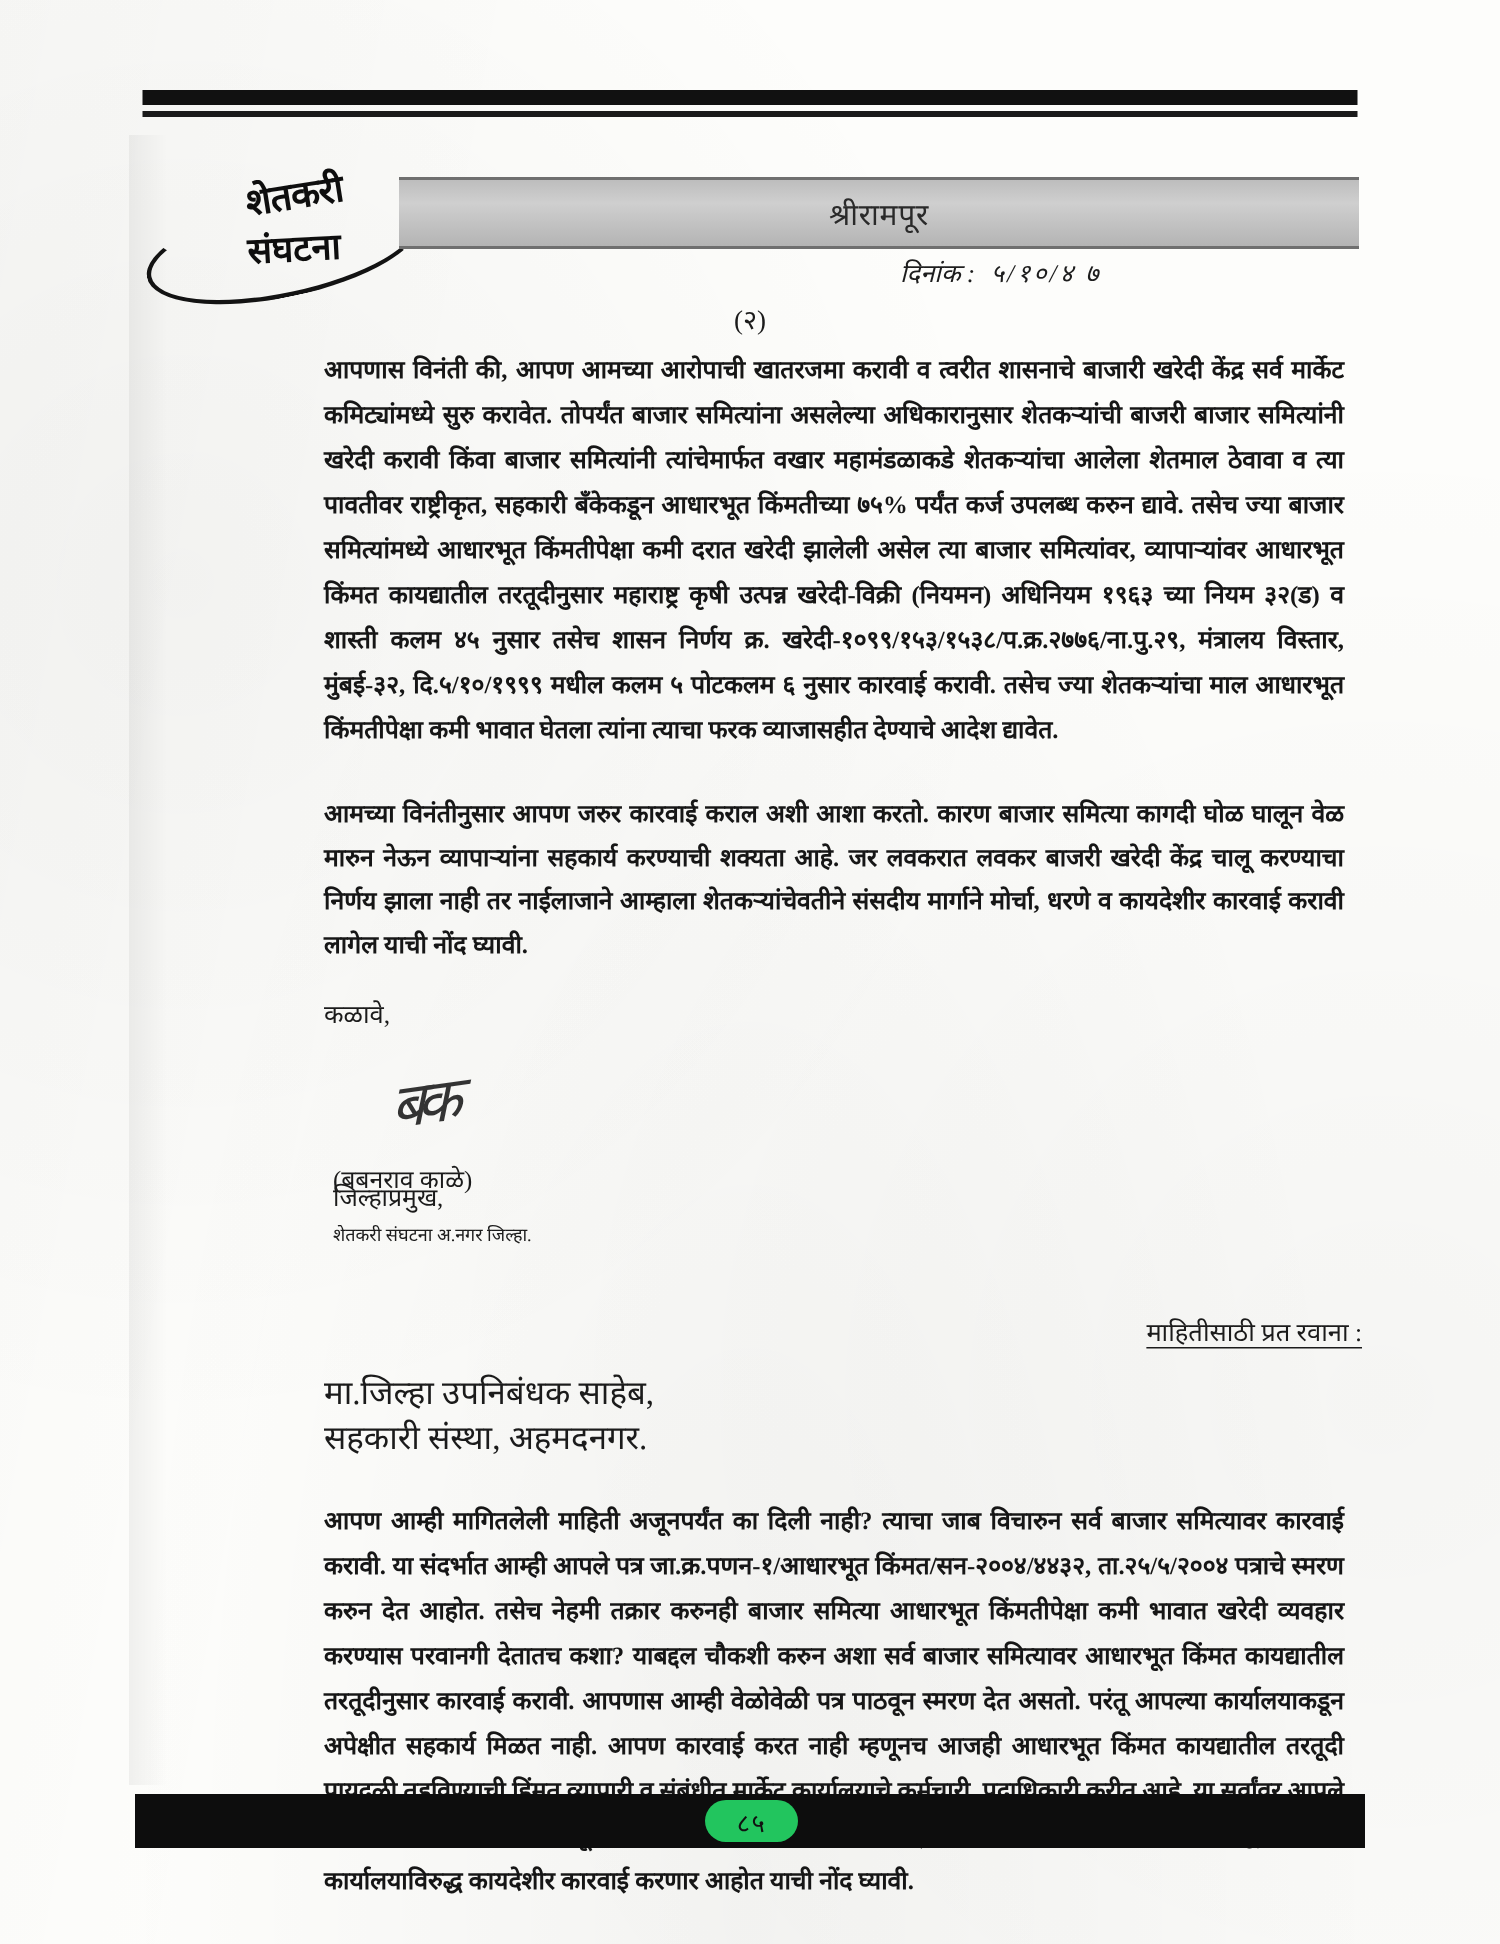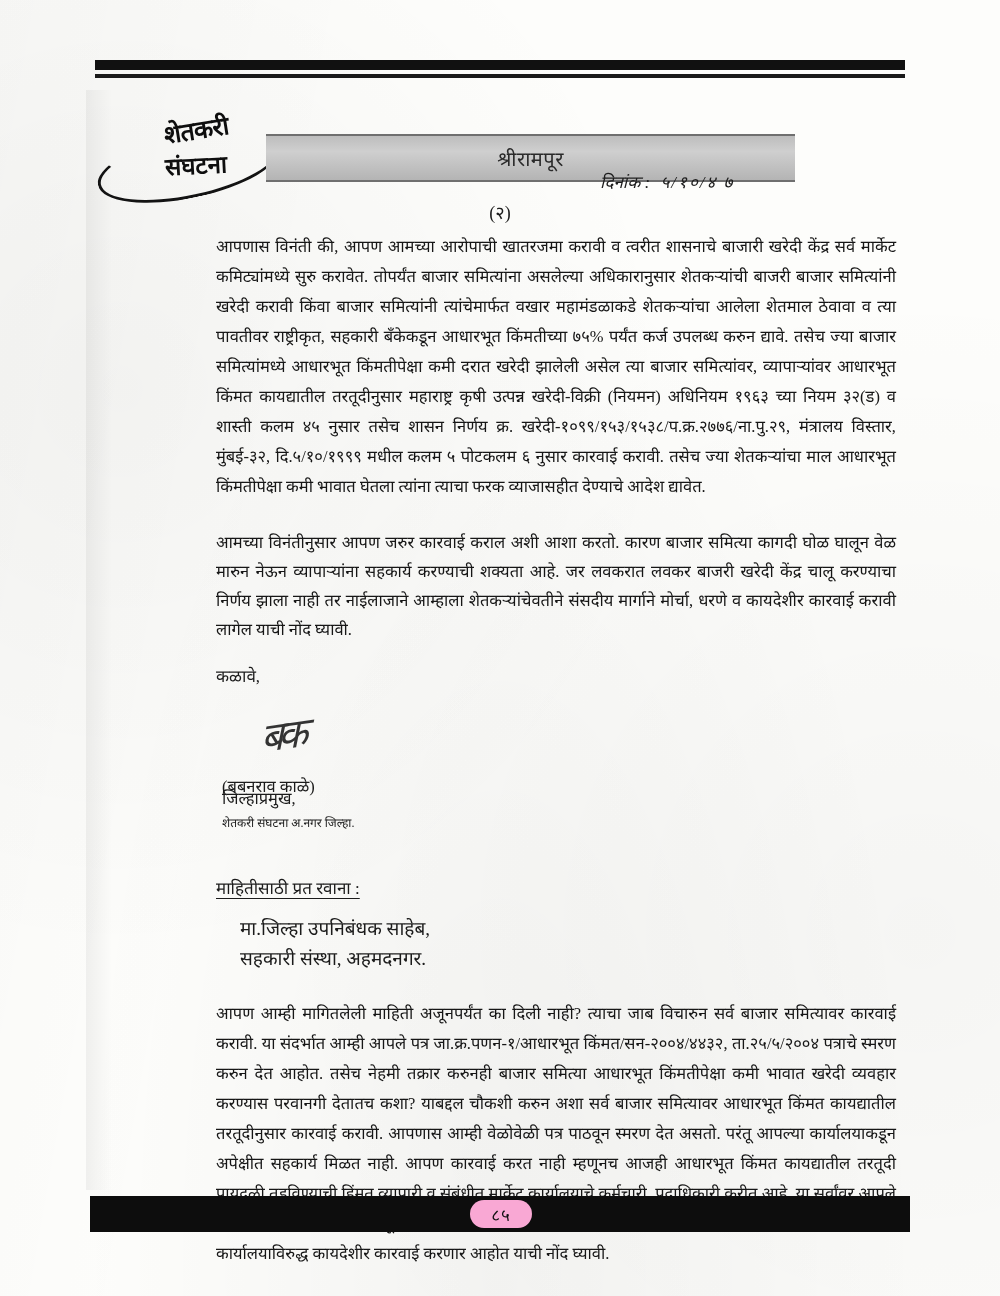--- a/index.html
+++ b/index.html
@@ -61,21 +61,21 @@
     height: 36px;
     background: #0d0d0d;
   }
   .page-num-pill {
     position: absolute;
     left: 470px;
     top: 1200px;
     width: 62px;
     height: 28px;
     border-radius: 16px;
-    background: #f9a8d4;
+    background: #22c55e;
     color: #111;
     font-size: 17px;
     display: flex;
     align-items: center;
     justify-content: center;
     letter-spacing: 1px;
   }
 
   
   .logo {
@@ -115,22 +115,22 @@
   .logo-line2 {
     top: 48px;
     font-size: 24px;
     transform: rotate(-3deg);
   }
 
   
   .banner {
     position: absolute;
     left: 266px;
-    top: 134px;
-    width: 529px;
+    top: 118px;
+    width: 640px;
     height: 44px;
     background: linear-gradient(180deg,#bdbdbd 0%, #cfcfcf 35%, #b4b4b4 100%);
     border-top: 2px solid #6f6f6f;
     border-bottom: 2px solid #6f6f6f;
   }
   .banner-text {
     position: absolute;
     left: 0; right: 0;
     top: 9px;
     text-align: center;
@@ -168,20 +168,21 @@
     top: 232px;
     width: 692px;
   }
   p.para {
     margin: 0 12px 16px 0;
     font-size: 16.5px;
     line-height: 30px;
     text-align: justify;
     text-justify: inter-word;
     color: #161616;
+    font-weight: bold;
   }
   p.para.tight { line-height: 29px; }
 
   .spacer-sm { height: 10px; }
 
   .closing {
     margin-top: 18px;
     font-size: 17px;
     line-height: 30px;
   }
@@ -223,25 +224,25 @@
     left: 6px;
     top: 118px;
     font-size: 12px;
   }
 
   .cc-head {
     margin-top: 60px;
     font-size: 17px;
     text-decoration: underline;
     text-underline-offset: 4px;
+    text-align: right;
   }
   .cc-line {
     margin-top: 16px;
-    margin-left: 24px;
-    font-size: 19px;
+    font-size: 22px;
     line-height: 28px;
   }
 
   
   .edge-smudge {
     position: absolute;
     left: 86px;
     top: 90px;
     width: 26px;
     height: 1100px;

